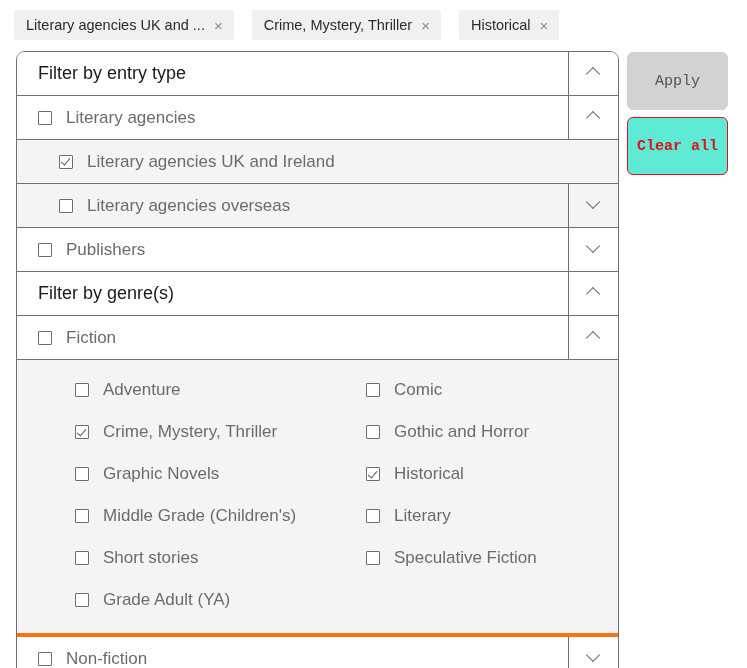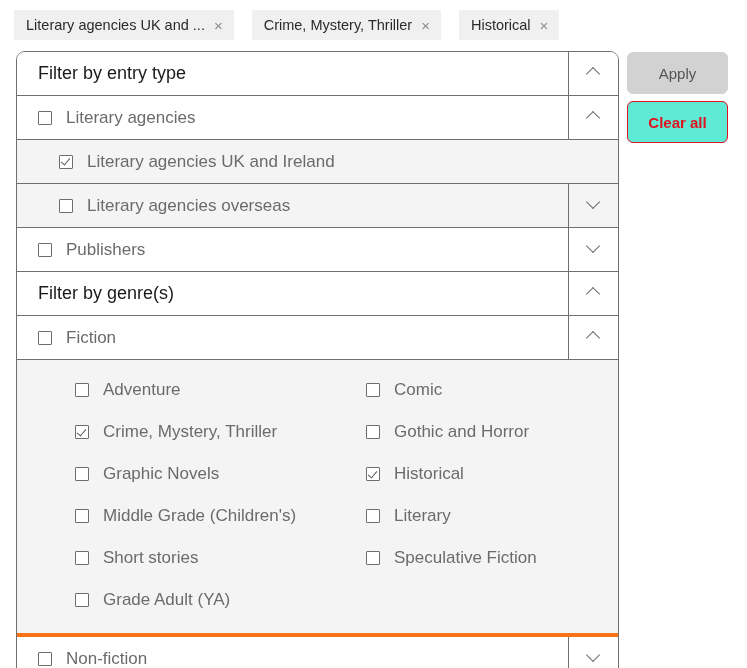--- a/index.html
+++ b/index.html
@@ -180,25 +180,25 @@
     position: absolute;
     left: 627px;
     top: 52px;
     width: 101px;
   }
   .btn {
     display: flex;
     align-items: center;
     justify-content: center;
     width: 101px;
-    height: 42px;
+    height: 58px;
     border-radius: 6px;
     font-size: 15px;
     cursor: pointer;
-    font-family: Liberation Sans, sans-serif;
+    font-family: Liberation Mono, monospace;
   }
   .btn-apply {
     background: #d2d2d2;
     border: 1px solid #d2d2d2;
     color: #555555;
   }
   .btn-clear {
     margin-top: 7px;
     background: #5eead4;
     border: 1.6px solid #e1121f;

